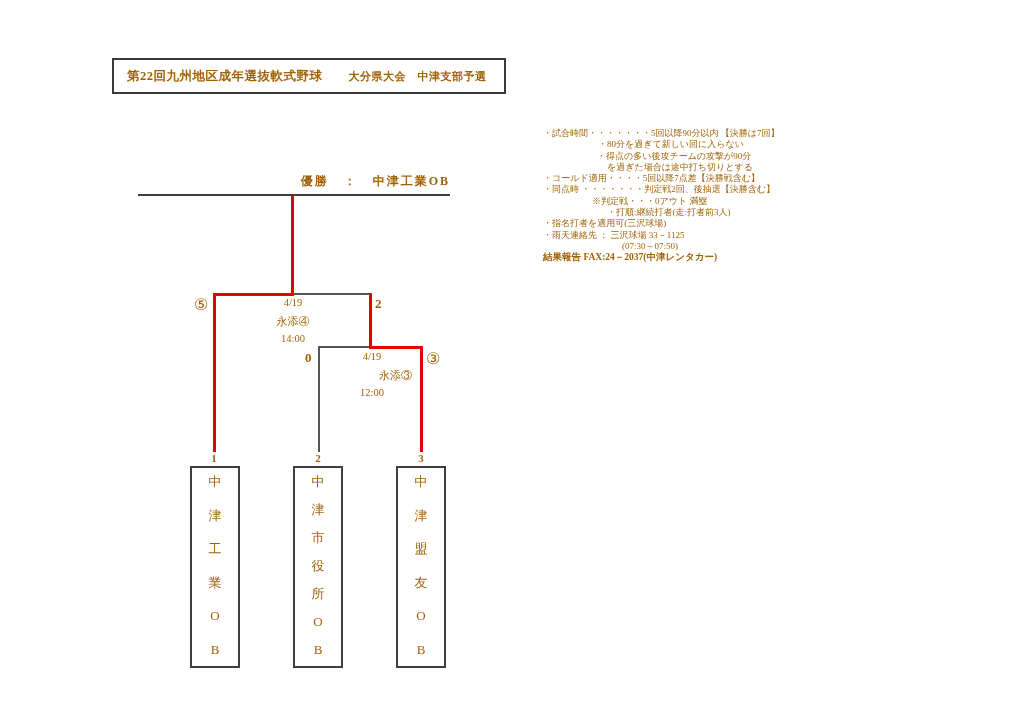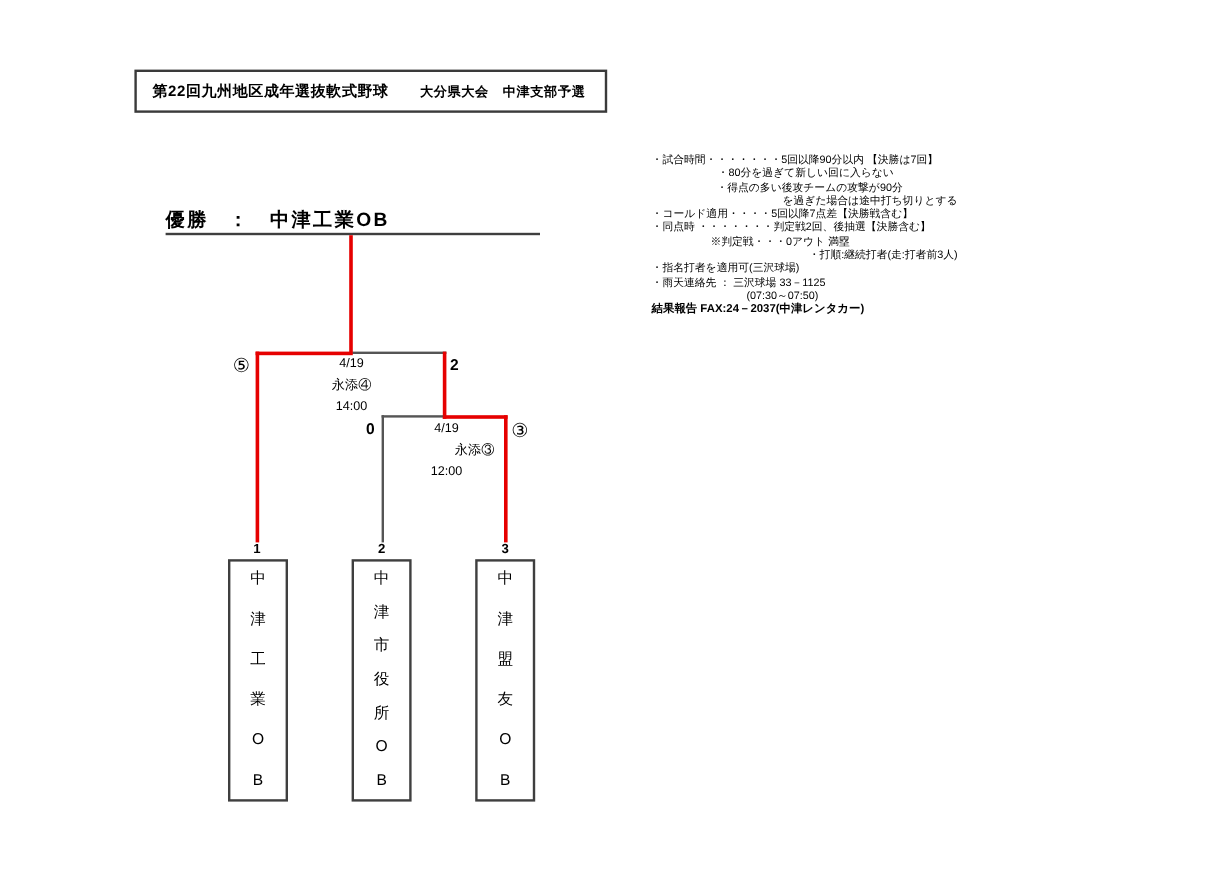--- a/index.html
+++ b/index.html
@@ -1,32 +1,32 @@
 <!DOCTYPE html>
 <html><head>
 <meta charset="utf-8">
 <style>
   html,body{margin:0;padding:0;background:#fff;}
   #page{
     position:relative;width:992px;height:724px;background:#ffffff;
-    font-family:Liberation Sans, sans-serif;color:#000000;
+    font-family:Liberation Serif, serif;color:#a16207;
     overflow:hidden;
   }
   
   .title-box{
     position:absolute;left:112px;top:58px;width:394px;height:36px;
     border:2px solid #3a3a3a;display:flex;align-items:center;
     padding-left:13px;box-sizing:border-box;background:#fff;
   }
   .title-box .t1{font-size:12.5px;font-weight:600;letter-spacing:.5px;}
   .title-box .t2{font-size:11px;font-weight:600;letter-spacing:.5px;margin-left:26px;}
   
   .champion-row{
-    position:absolute;left:138px;top:173px;width:312px;text-align:left;
-    font-size:16px;font-weight:600;letter-spacing:2px;
+    position:absolute;left:138px;top:173px;width:312px;text-align:right;
+    font-size:12px;font-weight:600;letter-spacing:2px;
   }
   .champion-underline{position:absolute;left:138px;top:194px;width:312px;height:2px;background:#3f3f3f;}
   
   .vline,.hline{position:absolute;}
   .red{background:#e60000;}
   .dark{background:#555555;}
   
   .score{position:absolute;font-weight:600;}
   .score.circ{font-weight:400;}
   .match-info{position:absolute;width:80px;text-align:center;}
@@ -39,21 +39,21 @@
     display:flex;flex-direction:column;justify-content:space-between;align-items:center;
     padding:7px 0 10px 0;
   }
   .team-box span{font-size:13px;line-height:13px;font-weight:500;}
   
   .notes{position:absolute;left:543px;top:128px;width:255px;}
   .note-line{font-size:9px;line-height:11.3px;white-space:nowrap;letter-spacing:0;}
   .note-line.i49{padding-left:49px;}
   .note-line.i54{padding-left:54px;}
   .note-line.i55{padding-left:55px;}
-  .note-line.i64{padding-left:64px;text-align:right;}
+  .note-line.i64{padding-left:64px;}
   .note-line.i79{padding-left:79px;}
   .note-line.bold{font-weight:700;font-size:9.5px;}
 </style>
 </head>
 <body>
 
 <div id="page">
 
   <div class="title-box">
     <span class="t1">第22回九州地区成年選抜軟式野球</span>

